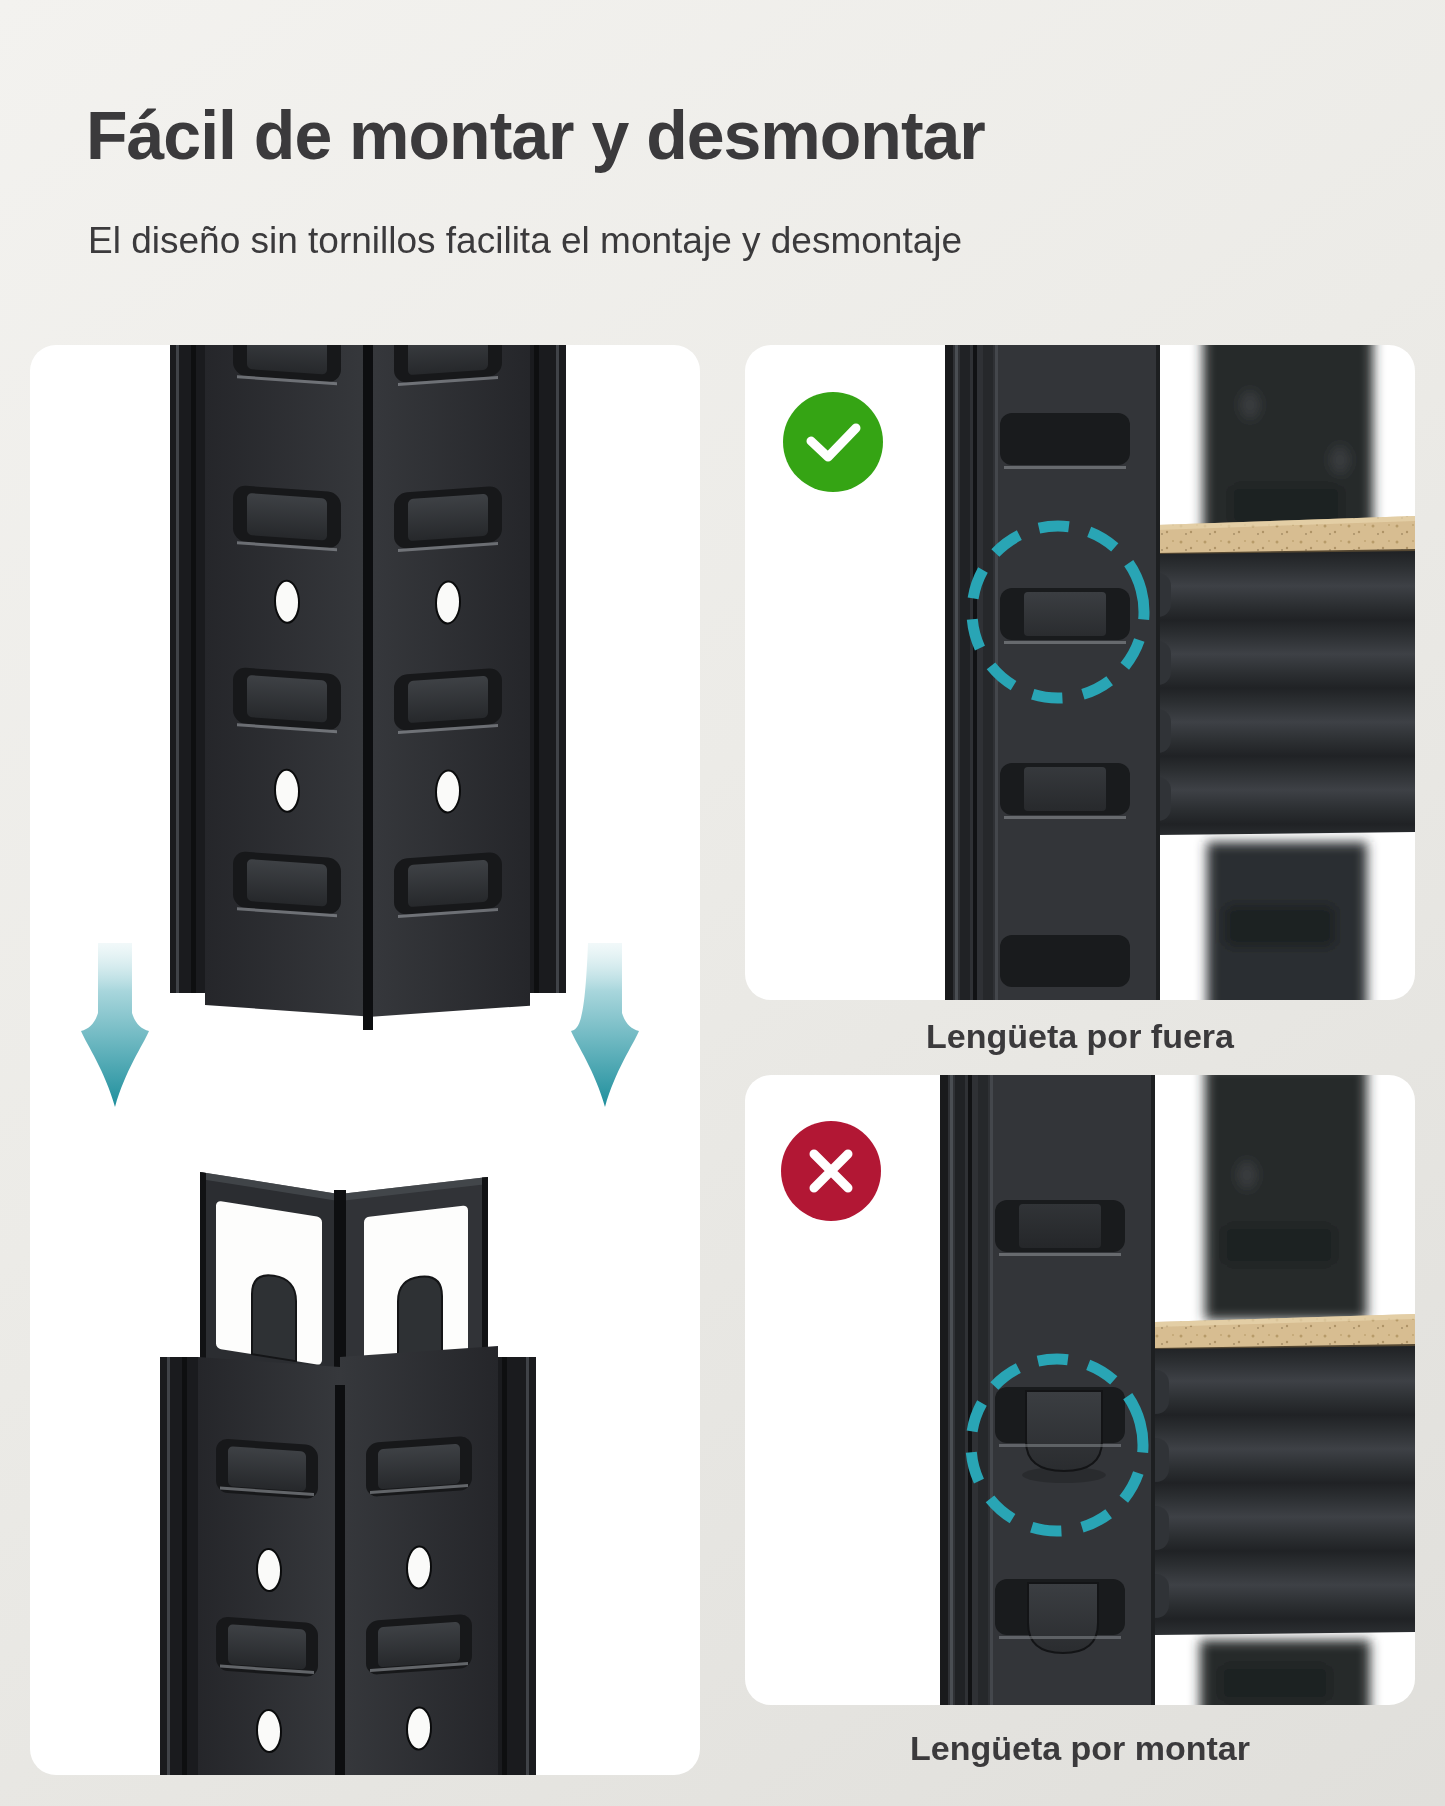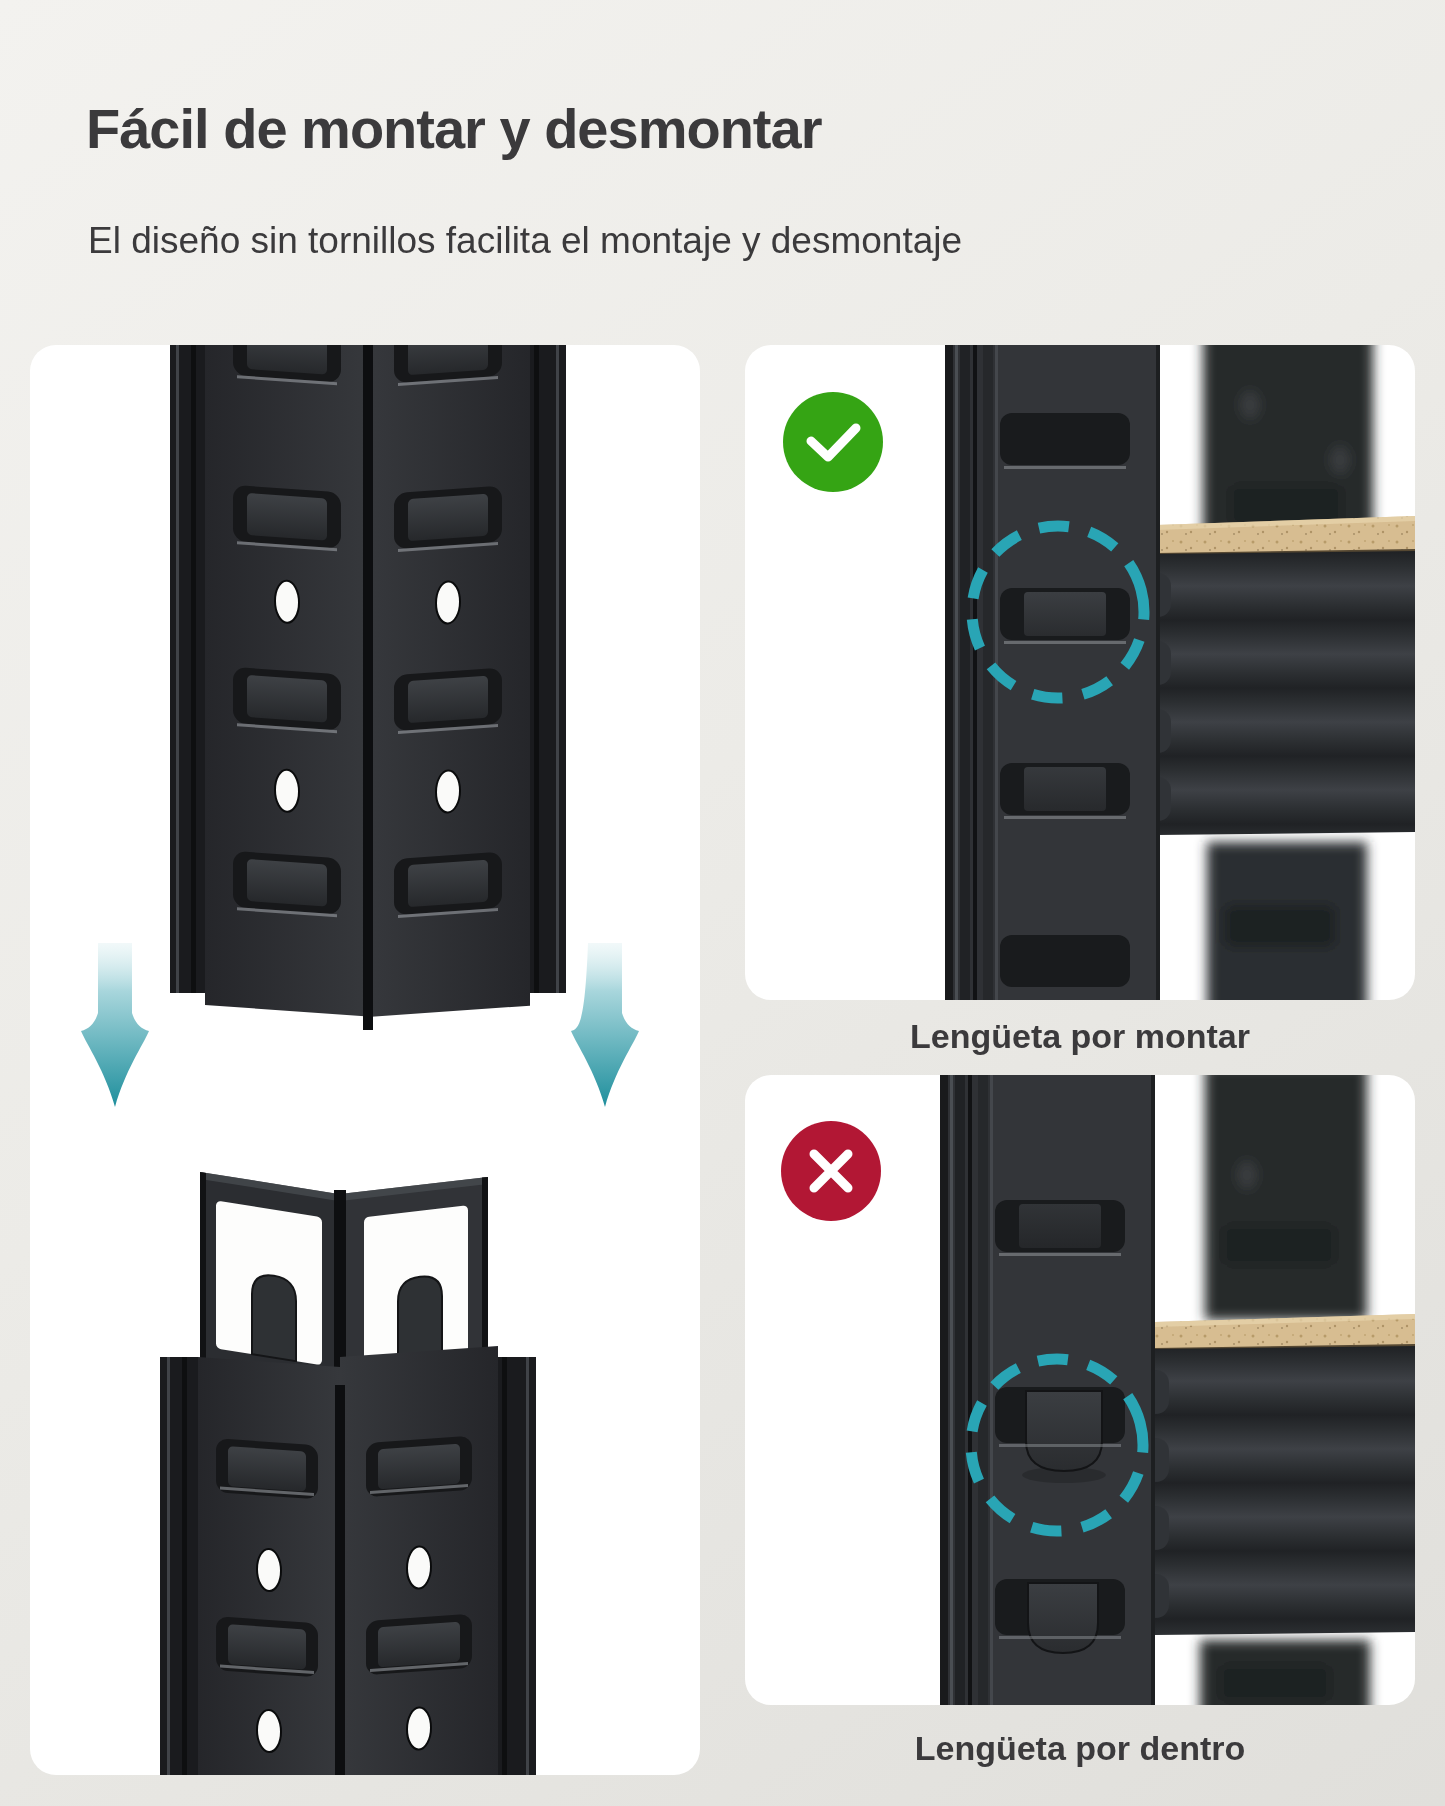--- a/index.html
+++ b/index.html
@@ -7,21 +7,21 @@
     width:1445px;height:1806px;
     font-family:"Liberation Sans","DejaVu Sans",sans-serif;
     -webkit-font-smoothing:antialiased;
   }
   .canvas{
     position:relative;width:1445px;height:1806px;overflow:hidden;
     background:linear-gradient(145deg,#F3F2EF 0%,#ECEBE7 45%,#E0DFDB 100%);
   }
   .title{
     position:absolute;left:86px;top:96px;
-    font-size:56px;font-weight:700;letter-spacing:-1px;
+    font-size:68px;font-weight:700;letter-spacing:-1px;
     color:var(--text-dark,#3B3A3C);
   }
   .subtitle{
     position:absolute;left:88px;top:200px;
     font-size:37px;font-weight:400;letter-spacing:0;
     color:var(--text-dark,#3B3A3C);
     margin-top:20px;
   }
   .panel{
     position:absolute;background:var(--panel,#FFFFFF);
@@ -276,21 +276,21 @@
 
       <circle cx="313" cy="267" r="86" fill="none" stroke="#29A5B5" stroke-width="11" stroke-dasharray="30 21" transform="rotate(-15 313 267)"></circle>
     </svg>
 
     <svg class="status-icon check" width="106" height="106" viewBox="0 0 106 106">
       <circle cx="53" cy="53" r="50" fill="var(--success-green,#35A414)"></circle>
       <path d="M31 52 L48 68 L76 39" fill="none" stroke="#FFFFFF" stroke-width="9" stroke-linecap="round" stroke-linejoin="round"></path>
     </svg>
   </div>
 
-  <div class="caption caption-top">Lengüeta por montar</div>
+  <div class="caption caption-top">Lengüeta por fuera</div>
 
   <div class="panel panel-rb">
     <svg class="scene" width="670" height="630" viewBox="0 0 670 630">
       <defs>
         <linearGradient id="rb-plate" x1="0" y1="0" x2="0" y2="1">
           <stop offset="0" stop-color="#3B3E42"></stop>
             <stop offset="1" stop-color="#2A2C2F"></stop>
         </linearGradient>
         <linearGradient id="rb-ridges" gradientUnits="userSpaceOnUse" x1="0" y1="272" x2="0" y2="340" spreadMethod="repeat">
           <stop offset="0" stop-color="#202225"></stop>
@@ -364,15 +364,15 @@
 
       <circle cx="312" cy="370" r="86" fill="none" stroke="#29A5B5" stroke-width="11" stroke-dasharray="30 21" transform="rotate(-15 312 370)"></circle>
     </svg>
 
     <svg class="status-icon cross" width="104" height="104" viewBox="0 0 104 104">
       <circle cx="52" cy="52" r="50" fill="var(--error-red,#B21734)"></circle>
       <path d="M35 35 L69 69 M69 35 L35 69" fill="none" stroke="#FFFFFF" stroke-width="9" stroke-linecap="round"></path>
     </svg>
   </div>
 
-  <div class="caption caption-bottom">Lengüeta por dentro</div>
+  <div class="caption caption-bottom">Lengüeta por montar</div>
 
 </div>
 
 </body></html>

